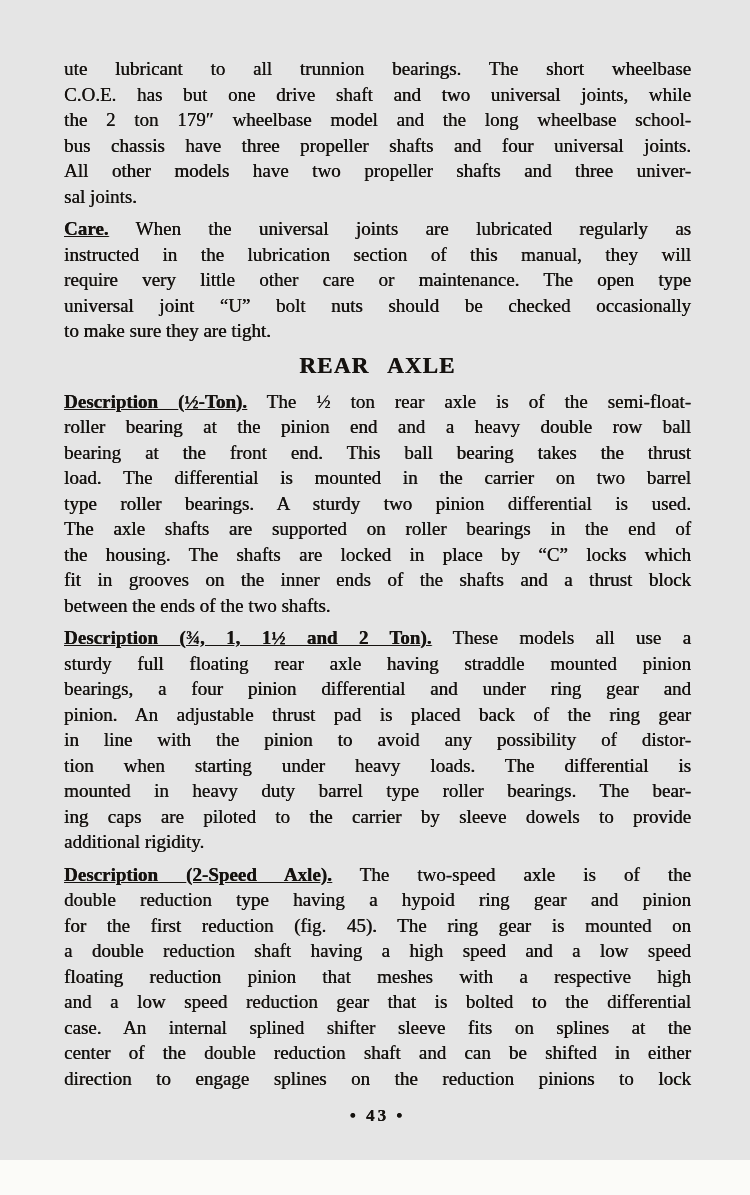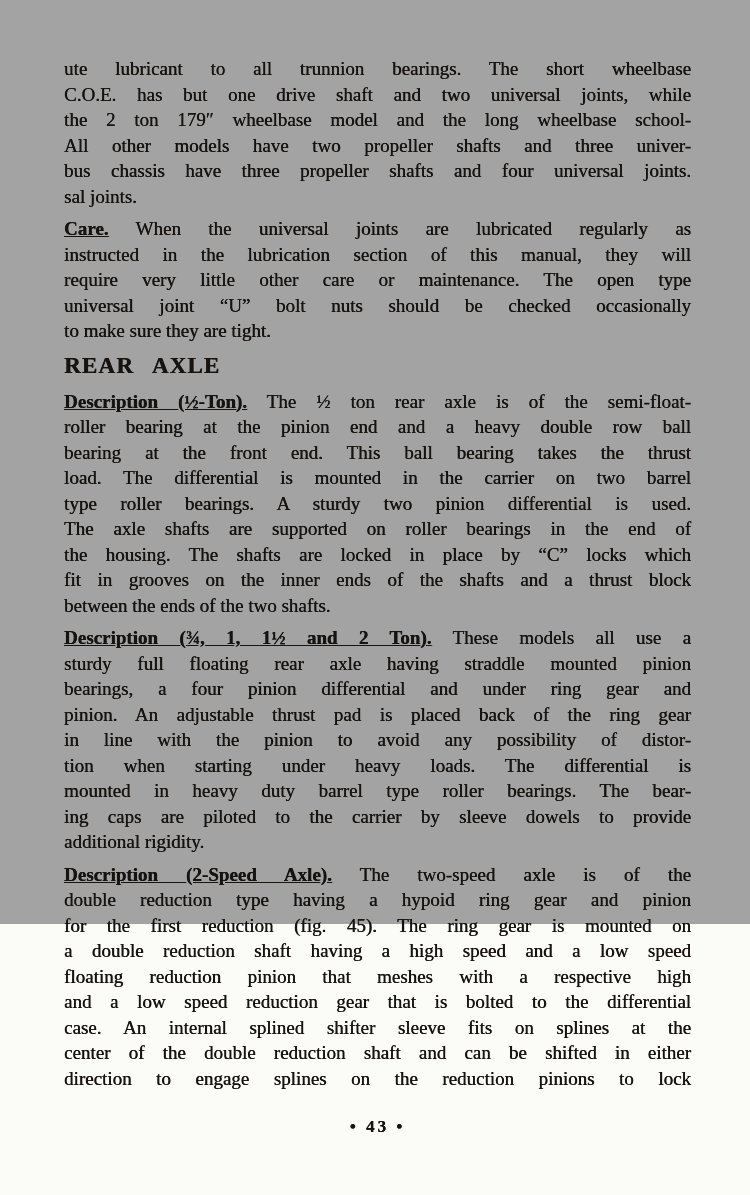--- a/index.html
+++ b/index.html
@@ -8,22 +8,22 @@
   }
   body {
     width: 750px;
     height: 1195px;
     background: #fbfbf8;
     overflow: hidden;
   }
   .page {
     position: relative;
     width: 750px;
-    height: 924px;
-    background: #a3a3a3;
+    height: 1160px;
+    background: #e5e5e5;
     font-family: "Liberation Serif", serif;
     color: #161310;
   }
   .column {
     position: absolute;
     left: 64px;
     top: 56px;
     width: 627px;
   }
   .para {
@@ -39,49 +39,49 @@
   }
   .line.last {
     text-align-last: left;
     font-family: Liberation Serif, serif;
   }
   .lead {
     font-weight: bold;
     text-decoration: underline;
   }
   .heading {
-    text-align: left;
+    text-align: center;
     font-weight: bold;
     font-size: 23px;
     letter-spacing: 1.2px;
     word-spacing: 12px;
     margin: 9px 0 10px 0;
     text-shadow: 0.5px 0 0 currentColor;
   }
   .footer {
     text-align: center;
     font-size: 17px;
     font-weight: bold;
     letter-spacing: 3px;
-    margin-top: 26px;
+    margin-top: 15px;
     text-shadow: 0.3px 0 0 currentColor;
   }
 </style>
 </head>
 <body>
 
 <div class="page">
   <div class="column">
 
     <div class="para">
         <div class="line">ute lubricant to all trunnion bearings. The short wheelbase</div>
         <div class="line">C.O.E. has but one drive shaft and two universal joints, while</div>
         <div class="line">the 2 ton 179″ wheelbase model and the long wheelbase school-</div>
+        <div class="line">bus chassis have three propeller shafts and four universal joints.</div>
         <div class="line">All other models have two propeller shafts and three univer-</div>
-        <div class="line">bus chassis have three propeller shafts and four universal joints.</div>
         <div class="line last">sal joints.</div>
       </div>
 
     <div class="para">
       <div class="line">
         <span class="lead">Care.</span><span> When the universal joints are lubricated regularly as</span>
       </div>
       <div>
           <div class="line">instructed in the lubrication section of this manual, they will</div>
           <div class="line">require very little other care or maintenance. The open type</div>

